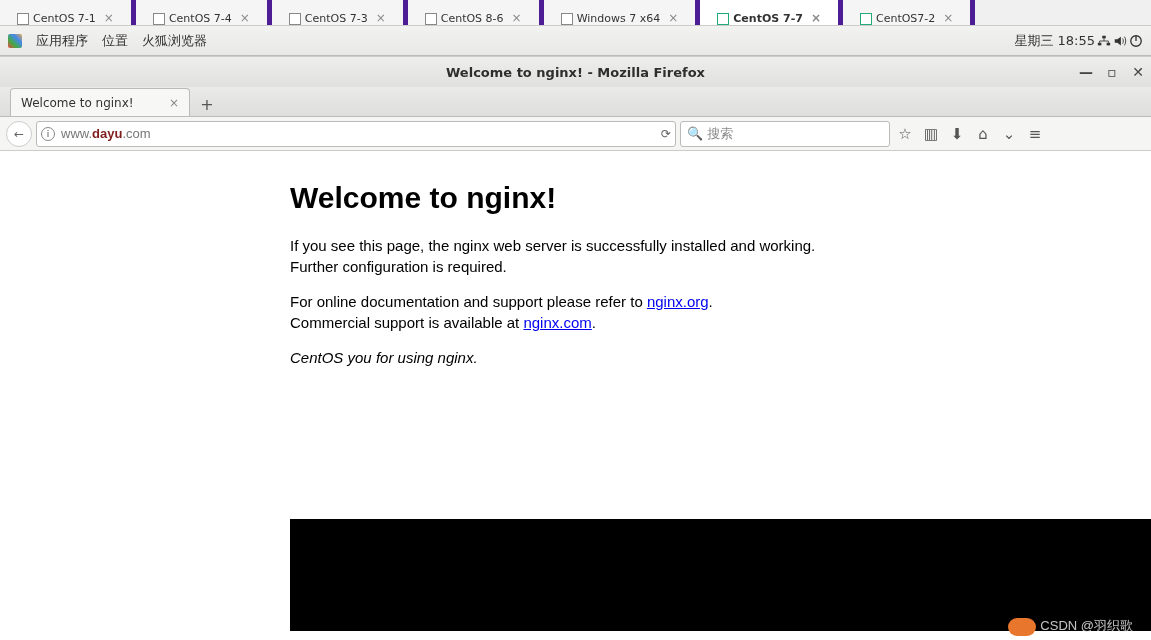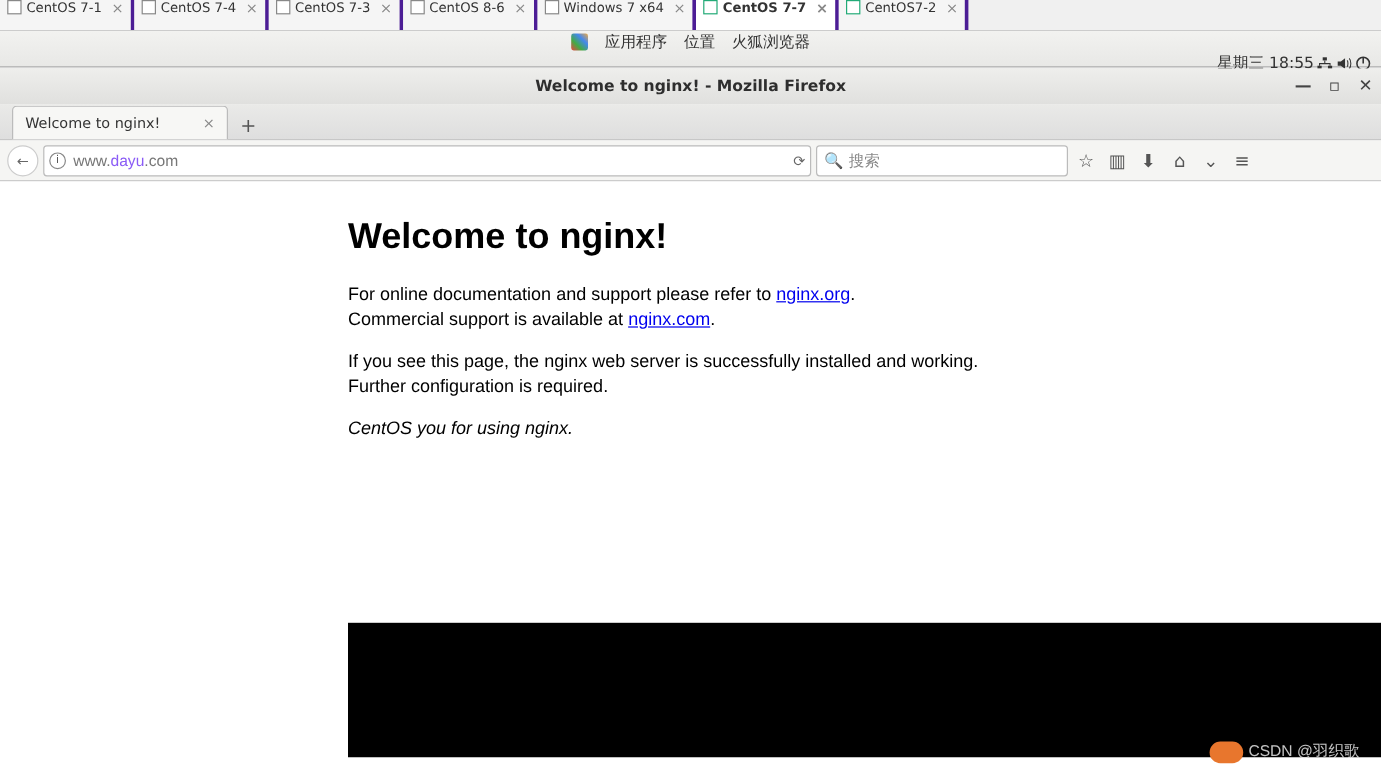--- a/index.html
+++ b/index.html
@@ -1,27 +1,27 @@
 <!DOCTYPE html>
 <html><head>
 <meta charset="utf-8">
 <style>
 * { box-sizing: border-box; margin: 0; padding: 0; }
 body { font-family: "DejaVu Sans", Arial, sans-serif; font-size: 12px; background: #fff; width: 1151px; height: 640px; overflow: hidden; position: relative; }
 
 
 .vm-tabs { display: flex; height: 26px; background: #f0f0f0; border-bottom: 1px solid #ccc; }
-.vm-tab { display: flex; align-items: flex-start; gap: 4px; padding: 0 6px; border-right: 3px solid #4c1d95; background: #f5f5f5; cursor: pointer; font-size: 11px; color: #333; }
+.vm-tab { display: flex; align-items: flex-end; gap: 4px; padding: 0 17px; border-right: 5px solid #4c1d95; background: #f5f5f5; cursor: pointer; font-size: 11px; color: #333; }
 .vm-tab.active { background: #fff; font-weight: bold; }
 .vm-tab .vm-icon { width: 12px; height: 12px; border: 1px solid #888; background: #fff; }
 .vm-tab .vm-icon.active { border: 1px solid #2a7; }
 .vm-tab .close { color: #888; font-size: 12px; margin-left: 4px; }
 
 
-.gnome-bar { display: flex; align-items: center; height: 30px; background: linear-gradient(#f2f2f0, #e8e8e6); border-bottom: 1px solid #bbb; padding: 0 8px; font-size: 13px; color: #333; flex-direction: column; }
+.gnome-bar { display: flex; align-items: center; height: 30px; background: linear-gradient(#f2f2f0, #e8e8e6); border-bottom: 1px solid #bbb; padding: 0 8px; font-size: 13px; color: #333; }
 .gnome-left { display: flex; align-items: center; gap: 14px; }
 .gnome-left .app-icon { width: 14px; height: 14px; background: linear-gradient(45deg,#e44,#4a4,#48e,#ea4); border-radius: 2px; }
 .gnome-right { margin-left: auto; display: flex; align-items: center; gap: 2px; }
 .tray-icon { width: 14px; height: 14px; color: #333; }
 
 
 .ff-window { border-top: 1px solid #ccc; }
 .ff-titlebar { height: 30px; display: flex; align-items: center; justify-content: center; background: linear-gradient(#eeeeec, #e0e0de); position: relative; font-weight: bold; color: #2e2e2e; font-size: 13px; }
 .ff-winbtns { position: absolute; right: 6px; display: flex; gap: 12px; }
 .ff-winbtn { width: 14px; height: 14px; color: #444; cursor: pointer; display:flex; align-items:center; justify-content:center; font-size:14px; }
@@ -30,21 +30,21 @@
 .ff-tab { display: flex; align-items: center; gap: 6px; height: 28px; padding: 0 10px; background: #f7f7f5; border: 1px solid #bbb; border-bottom: none; border-radius: 4px 4px 0 0; min-width: 180px; font-size: 12px; color: #333; }
 .ff-tab .close { margin-left: auto; color: #888; cursor:pointer; }
 .ff-newtab { width: 26px; height: 24px; display: flex; align-items: center; justify-content: center; margin-left: 4px; color: #555; cursor:pointer; font-size:16px; }
 
 .ff-toolbar { height: 34px; background: #f5f5f3; display: flex; align-items: center; padding: 0 6px; gap: 4px; border-bottom: 1px solid #ccc; }
 .nav-btn { width: 26px; height: 26px; border: 1px solid #ccc; border-radius: 3px; display: flex; align-items: center; justify-content: center; background: #fff; cursor:pointer; color:#666; }
 .nav-btn.round { border-radius: 50%; }
 .url-bar { flex: 1; display: flex; align-items: center; height: 26px; border: 1px solid #bbb; border-radius: 3px; background: #fff; padding: 0 4px; gap: 6px; max-width: 640px; }
 .url-bar .info { width: 14px; height: 14px; border: 1px solid #888; border-radius: 50%; display:flex; align-items:center; justify-content:center; font-size:9px; color:#555; }
 .url-bar .text { flex: 1; font-family: sans-serif; font-size: 13px; color: #777; }
-.url-bar .text b { color: #8b5cf6; font-weight: normal; }
+.url-bar .text b { color: #7f1d1d; font-weight: bold; }
 .url-bar .reload { color: #666; cursor:pointer; }
 .search-bar { width: 210px; height: 26px; border: 1px solid #bbb; border-radius: 3px; background: #fff; display: flex; align-items: center; padding: 0 6px; gap: 4px; font-size: 13px; color: #888; }
 .search-bar .mag { color: #888; }
 .tb-icon { width: 22px; height: 22px; display:flex; align-items:center; justify-content:center; color:#555; cursor:pointer; font-size:15px; }
 
 
 .page { padding: 30px 0 0 290px; font-family: "Times New Roman", serif; color: #000; position: relative; height: 480px; overflow: hidden; }
 .page h1 { font-size: 30px; font-weight: bold; margin-bottom: 20px; font-family: Arial, sans-serif; }
 .page p { font-size: 15px; line-height: 1.4; margin-bottom: 14px; font-family: Arial, sans-serif; }
 .page a { color: #0000EE; text-decoration: underline; }
@@ -151,24 +151,24 @@
     <span class="tb-icon">☆</span>
     <span class="tb-icon">▥</span>
     <span class="tb-icon">⬇</span>
     <span class="tb-icon">⌂</span>
     <span class="tb-icon">⌄</span>
     <span class="tb-icon">≡</span>
   </div>
 
   <div class="page">
     <h1>Welcome to nginx!</h1>
+    <p><span>If you see this page, the nginx web server is successfully installed and working.</span><br><span>Further configuration is required.</span></p>
     <p>
       <span>For online documentation and support please refer to </span><a href="#">nginx.org</a><span>.</span><br>
       <span>Commercial support is available at </span><a href="#">nginx.com</a><span>.</span>
     </p>
-    <p><span>If you see this page, the nginx web server is successfully installed and working.</span><br><span>Further configuration is required.</span></p>
     <p><em>CentOS you for using nginx.</em></p>
     <div class="black-band"></div>
 
   </div>
 </div>
 
 <div class="watermark"><span class="logo"></span><span>CSDN @羽织歌</span></div>
 
 </body></html>

